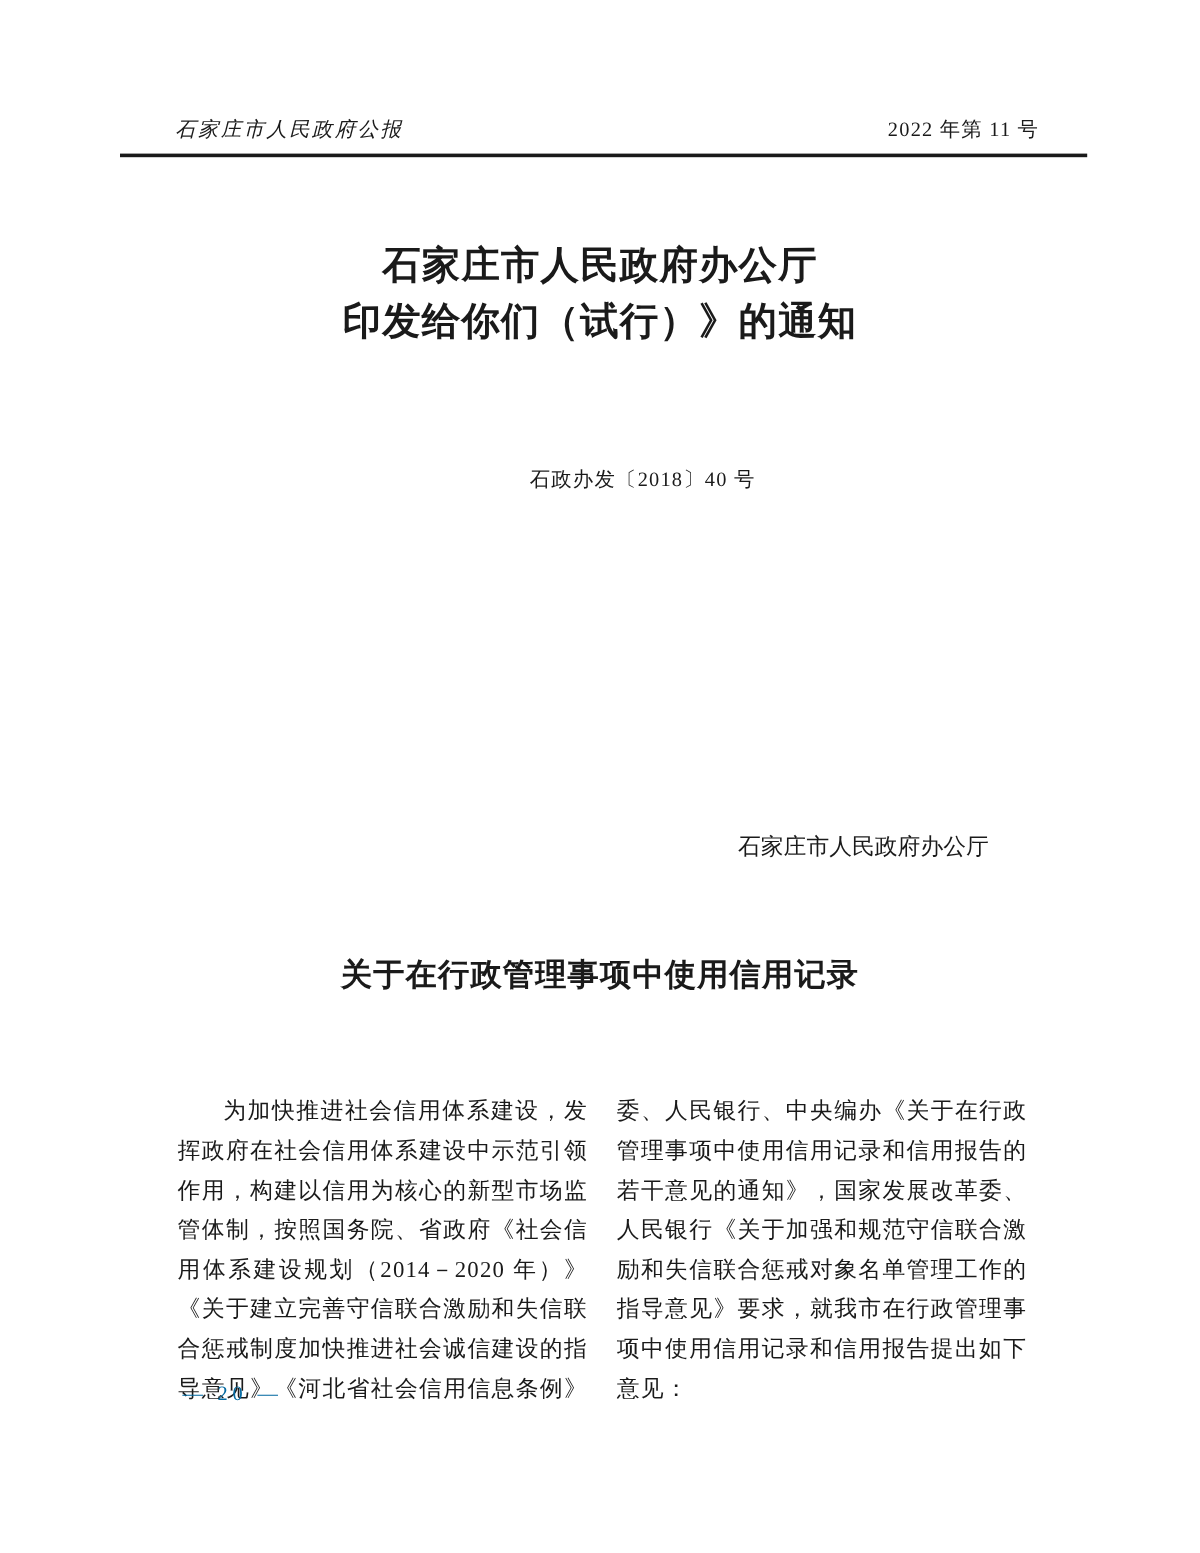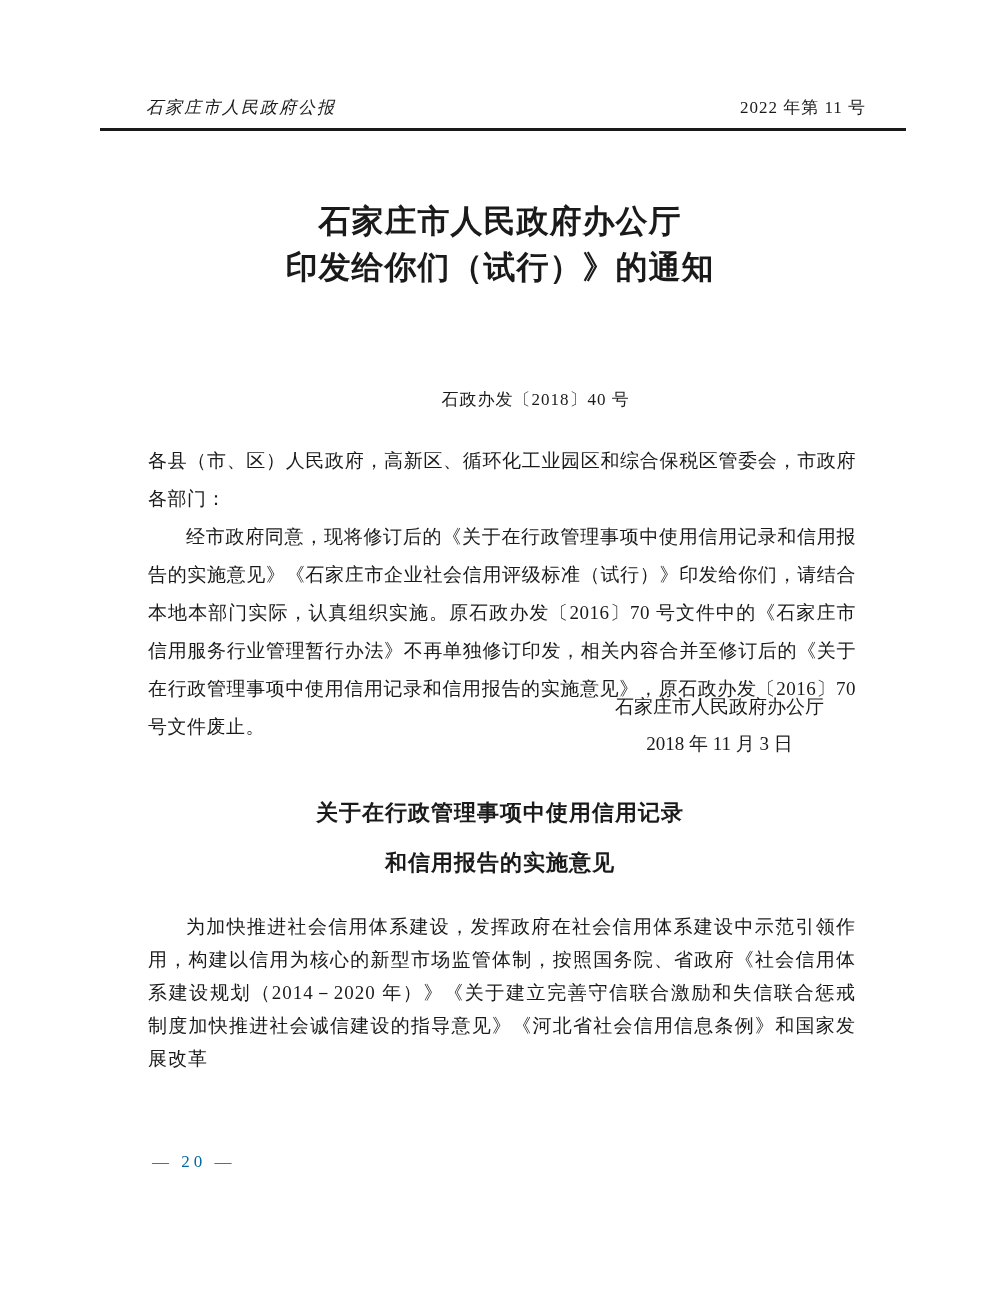--- a/index.html
+++ b/index.html
@@ -97,21 +97,21 @@
   }
 
   
   .opinion-title {
     position: absolute;
     top: 788px;
     left: 0;
     width: 1000px;
     text-align: center;
     font-weight: bold;
-    font-size: 22px;
+    font-size: 26px;
     line-height: 50px;
     letter-spacing: 1px;
   }
 
   
   .columns {
     position: absolute;
     top: 910px;
     left: 148px;
     width: 708px;
@@ -159,36 +159,34 @@
     <div class="running-head-rule"></div>
   </div>
 
   <div class="notice-title">
     <div>石家庄市人民政府办公厅</div>
     <div>印发给你们（试行）》的通知</div>
   </div>
 
   <div class="doc-number">石政办发〔2018〕40 号</div>
 
-  <div class="notice-body">
-    <p>各县（市、区）人民政府，高新区、循环化工业园区和综合保税区管委会，市政府各部门：</p>
-    <p class="para-indent">经市政府同意，现将修订后的《关于在行政管理事项中使用信用记录和信用报告的实施意见》《石家庄市企业社会信用评级标准（试行）》印发给你们，请结合本地本部门实际，认真组织实施。原石政办发〔2016〕70 号文件中的《石家庄市信用服务行业管理暂行办法》不再单独修订印发，相关内容合并至修订后的《关于在行政管理事项中使用信用记录和信用报告的实施意见》，原石政办发〔2016〕70 号文件废止。</p>
-  </div>
 
   <div class="signature-block">
     <div>石家庄市人民政府办公厅</div>
-    <div>2018 年 11 月 3 日</div>
   </div>
 
   <div class="opinion-title">
     <div>关于在行政管理事项中使用信用记录</div>
-    <div>和信用报告的实施意见</div>
   </div>
 
   <div class="columns">
     <div class="col">
       <p class="para-indent">为加快推进社会信用体系建设，发挥政府在社会信用体系建设中示范引领作用，构建以信用为核心的新型市场监管体制，按照国务院、省政府《社会信用体系建设规划（2014－2020 年）》《关于建立完善守信联合激励和失信联合惩戒制度加快推进社会诚信建设的指导意见》《河北省社会信用信息条例》和国家发展改革</p>
+    </div>
+    <div class="col">
+      <p>委、人民银行、中央编办《关于在行政管理事项中使用信用记录和信用报告的若干意见的通知》，国家发展改革委、人民银行《关于加强和规范守信联合激励和失信联合惩戒对象名单管理工作的指导意见》要求，就我市在行政管理事项中使用信用记录和信用报告提出如下意见：</p>
+      <p class="section-heading">一、主要任务</p>
     </div>
   </div>
 
   <div class="page-number">— 20 —</div>
 
 </div>
 
 </body></html>

